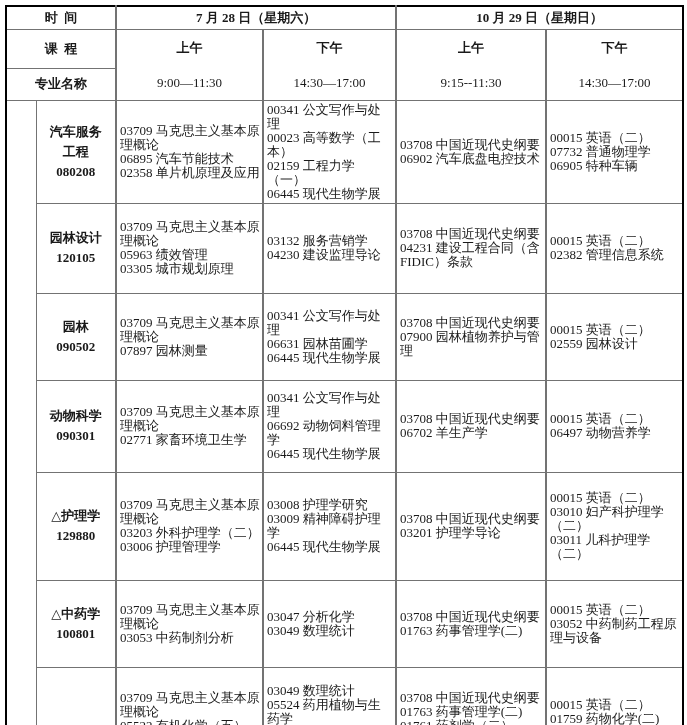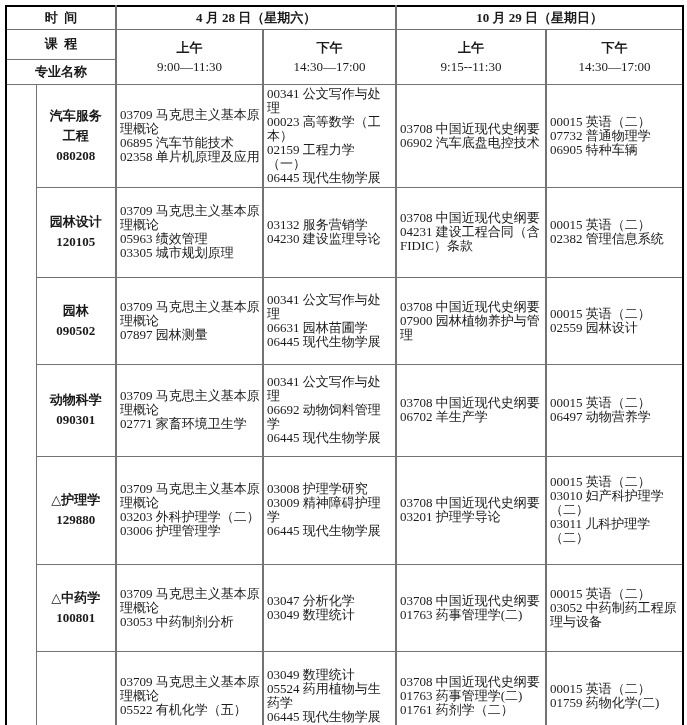--- a/index.html
+++ b/index.html
@@ -26,21 +26,21 @@
   
   td.thickL{ border-left-width:2px; }
   
   tr.h1{ height:23px; }
   tr.h2{ height:24px; }
   tr.h3{ height:16px; }
   td.hcell{ text-align:center; font-weight:bold; padding:0 2px; }
   td.hcell .pre{ white-space:pre; }
   td.session{ text-align:center; vertical-align:middle; padding:8px; }
   td.session .s-label{ font-weight:bold; line-height:19px; }
-  td.session .s-time{ font-weight:normal; line-height:19px; white-space:pre; }
+  td.session .s-time{ font-weight:normal; line-height:19px; white-space:pre;margin-top:16px; }
   
   td.gutter{ border-bottom-width:2px; }
   td.major{
     text-align:center; font-weight:bold; vertical-align:middle;
     padding:0 2px;
     margin-left:36px;
   }
   td.major .m-name{ white-space:pre-line; line-height:20px; }
   td.major .m-code{ line-height:20px;text-align:center; }
   td.courses{
@@ -66,21 +66,21 @@
       <col style="width:80px">
     <col style="width:147px">
       <col style="width:133px">
     <col style="width:150px">
       <col style="width:137px">
   </colgroup>
 
   <tbody>
       <tr class="h1">
     <td class="hcell" colspan="2"><span class="pre">时  间</span></td>
-    <td class="hcell thickL" colspan="2"><span class="pre">4 月 28 日（星期六）</span></td>
+    <td class="hcell thickL" colspan="2"><span class="pre">7 月 28 日（星期六）</span></td>
     <td class="hcell thickL" colspan="2"><span class="pre">10 月 29 日（星期日）</span></td>
   </tr>
 
   <tr class="h2">
     <td class="hcell" colspan="2"><span class="pre">课  程</span></td>
     <td class="session thickL" rowspan="2">
       <div class="s-label">上午</div>
       <div class="s-time">9:00—11:30</div>
     </td>
     <td class="session thickL" rowspan="2">

